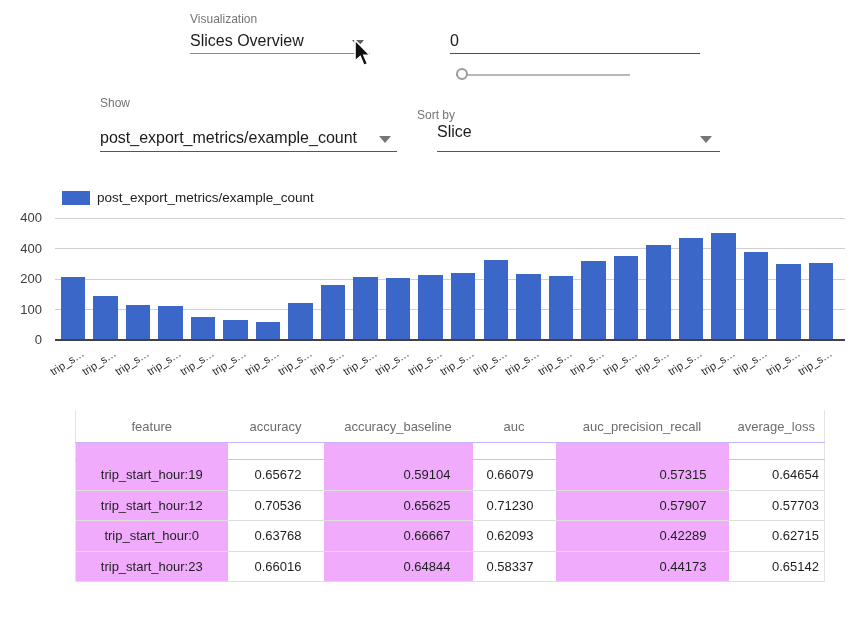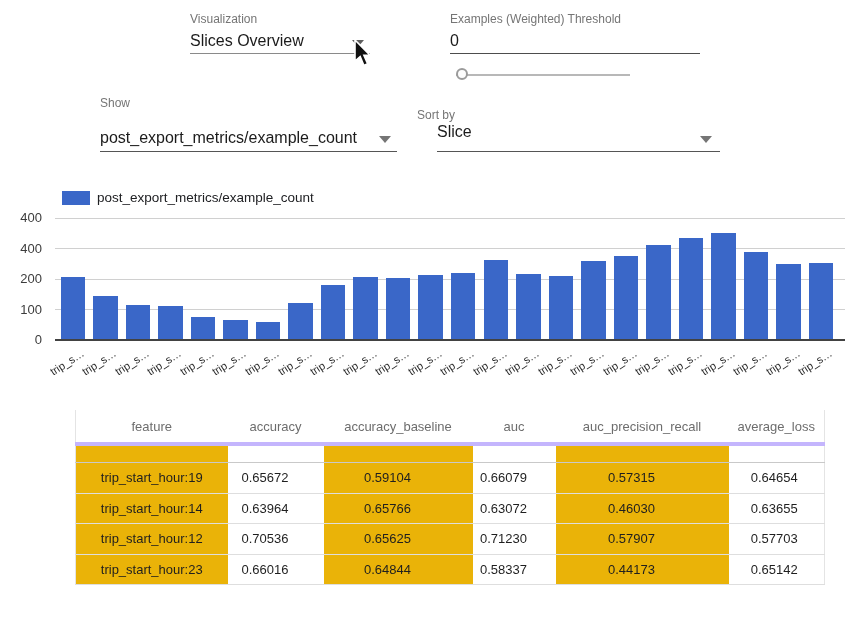--- a/index.html
+++ b/index.html
@@ -20,42 +20,41 @@
   .gridline{position:absolute;left:55px;width:790px;height:1px;background:#d0d0d0;}
   .axisline{position:absolute;left:55px;width:790px;height:2px;background:#424242;}
   .ytick{position:absolute;left:4px;width:38px;height:16px;line-height:16px;text-align:right;font-size:13px;color:#3c3c3c;}
   .bar{position:absolute;width:24.5px;}
   .xtick{position:absolute;width:62px;height:14px;line-height:14px;text-align:right;font-size:11px;color:#2b2b2b;transform:rotate(-33deg);transform-origin:100% 0%;white-space:nowrap;}
   
   #table-wrap{position:absolute;left:75px;top:410px;}
   table#metrics-table{border-collapse:collapse;table-layout:fixed;width:749px;background:#fff;
     border-left:1px solid #e4e4e4;border-right:1px solid #e4e4e4;font-size:13px;color:#1f1f1f;}
   #metrics-table th{height:30px;font-weight:400;font-size:13px;color:#6d6d6d;text-align:center;
-    border-bottom:4px solid #c4b5fd;overflow:hidden;white-space:nowrap;}
+    border-bottom:1px solid #c4b5fd;overflow:hidden;white-space:nowrap;}
   #metrics-table tr.filter-row td{height:14px;border-bottom:1px solid #c9c9c9;}
   #metrics-table tbody td{height:27.5px;border-bottom:1px solid #dedede;overflow:hidden;white-space:nowrap;}
-  #metrics-table .shade{background:#eab308;}
-  #metrics-table td.num{text-align:center;padding-right:22px;}
+  #metrics-table .shade{background:#f0abfc;}
+  #metrics-table td.num{text-align:right;padding-right:22px;}
   #metrics-table td.num.last{padding-right:5px;}
   #metrics-table td.feat{text-align:center;}
   .cursor{position:absolute;left:353px;top:39px;width:19px;height:29px;}
 </style>
 </head>
 <body>
 
 <div id="app">
 
   <div class="ctl-label" style="left:190px;top:12px">Visualization</div>
   <div>
     <div class="ctl-value" style="left:190px;top:32px">Slices Overview</div>
     <div class="caret" style="left:352px;top:40px;border-top-color:#5f5f5f"></div>
     <div class="underline" style="left:190px;top:53px;width:180px;background:#8a8a8a"></div>
   </div>
 
-  <div class="ctl-label" style="left:450px;top:12px">Examples (Weighted) Threshold</div>
   <div class="ctl-value" style="left:450px;top:32px">0</div>
   <div class="underline" style="left:450px;top:53px;width:250px;background:#4d4d4d"></div>
 
   <div>
     <div class="slider-track" style="left:456px;top:74px;width:174px"></div>
     <div class="slider-handle" style="left:456px;top:68px"></div>
   </div>
 
   <svg class="cursor" viewBox="0 0 19 29">
     <path d="M2,1 L2,22 L7.2,17.6 L10.8,26.4 L14.6,24.8 L10.9,16.2 L17,16.2 Z" fill="#101010" stroke="#ffffff" stroke-width="1.6"></path>
@@ -177,36 +176,36 @@
           </tr>
           <tr>
             <td class="feat shade">trip_start_hour:19</td>
             <td class="num">0.65672</td>
             <td class="num shade">0.59104</td>
             <td class="num">0.66079</td>
             <td class="num shade">0.57315</td>
             <td class="num last">0.64654</td>
           </tr>
           <tr>
-            <td class="feat shade">trip_start_hour:14</td>
-            <td class="num">0.63964</td>
-            <td class="num shade">0.65766</td>
-            <td class="num">0.63072</td>
-            <td class="num shade">0.46030</td>
-            <td class="num last">0.63655</td>
-          </tr>
-          <tr>
             <td class="feat shade">trip_start_hour:12</td>
             <td class="num">0.70536</td>
             <td class="num shade">0.65625</td>
             <td class="num">0.71230</td>
             <td class="num shade">0.57907</td>
             <td class="num last">0.57703</td>
           </tr>
           <tr>
+            <td class="feat shade">trip_start_hour:0</td>
+            <td class="num">0.63768</td>
+            <td class="num shade">0.66667</td>
+            <td class="num">0.62093</td>
+            <td class="num shade">0.42289</td>
+            <td class="num last">0.62715</td>
+          </tr>
+          <tr>
             <td class="feat shade">trip_start_hour:23</td>
             <td class="num">0.66016</td>
             <td class="num shade">0.64844</td>
             <td class="num">0.58337</td>
             <td class="num shade">0.44173</td>
             <td class="num last">0.65142</td>
           </tr>
         </tbody>
     </table>
   </div>

